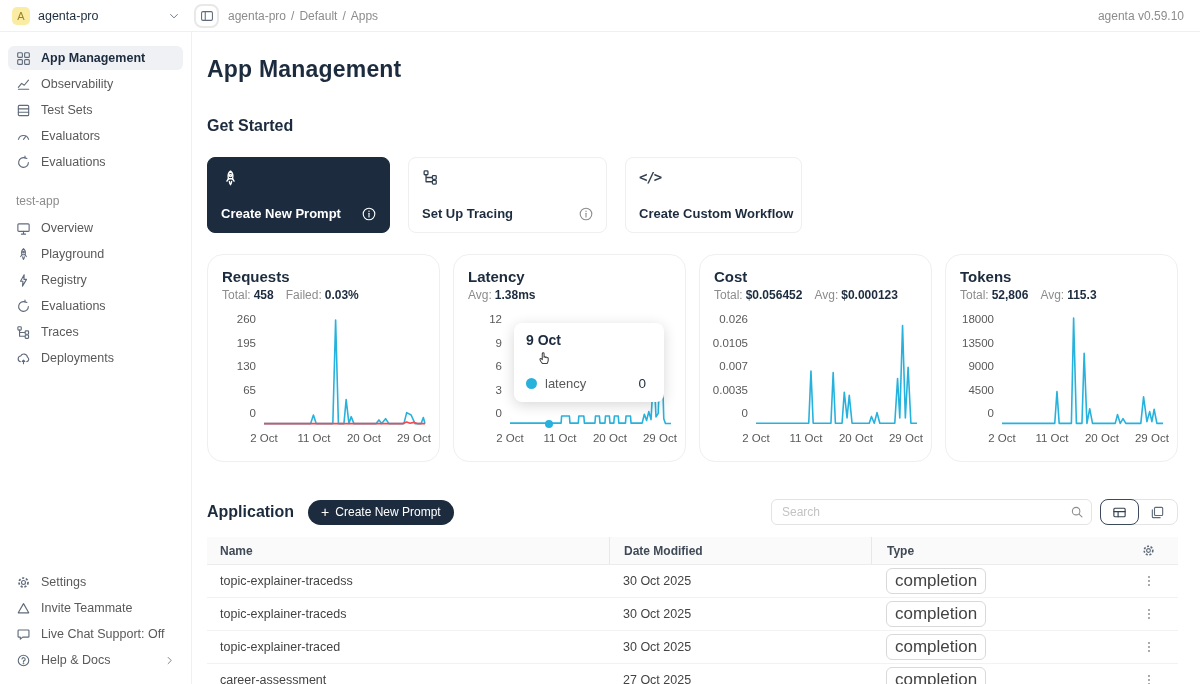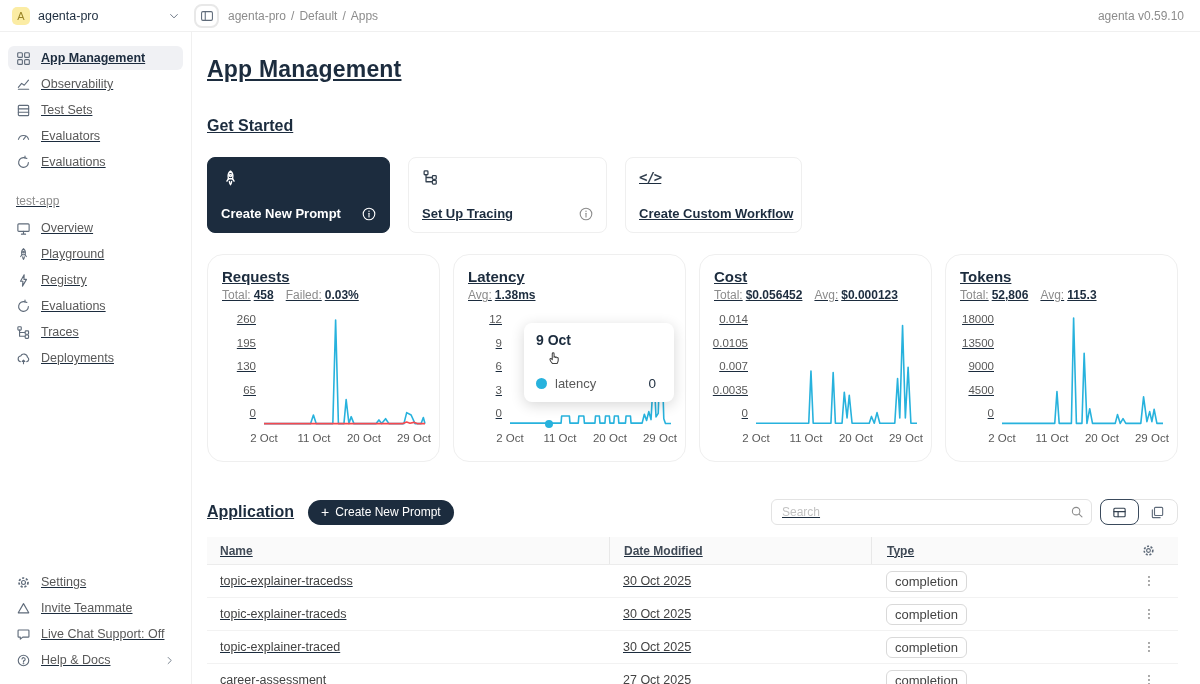--- a/index.html
+++ b/index.html
@@ -13,21 +13,21 @@
   .org-switcher { width:192px; height:100%; display:flex; align-items:center; padding:0 12px; gap:8px; cursor:pointer; }
   .avatar { width:18px; height:18px; border-radius:5px; background:#fbeFA0; background:#fbeca4; color:#9a8426;
     font-size:11px; display:flex; align-items:center; justify-content:center; flex:none; }
   .org-name { font-size:12.5px; color:#1c2c3e; flex:1; }
   .collapse-btn { position:absolute; left:194px; top:4px; width:25px; height:24px; background:#fff;
     border:2px solid #e8e8e8; border-radius:8px; display:flex; align-items:center; justify-content:center; z-index:2; }
   .breadcrumb { margin-left:36px; font-size:12px; color:#8c8c8c; display:flex; gap:5px; }
   .version { margin-left:auto; padding-right:16px; font-size:12px; color:#8c8c8c; }
 
   
-  .shell { display:flex; height:652px;text-decoration:underline; }
+  .shell { display:flex; height:652px; }
   .sidebar { width:192px; flex:none; border-right:1px solid #f0f0f0; padding:14px 8px 10px; display:flex; flex-direction:column; }
   .side-item { display:flex; align-items:center; gap:10px; height:24px; padding:0 8px; margin-bottom:2px;
     border-radius:6px; font-size:12.5px; color:#595959; cursor:pointer; }
   .side-item .lbl { white-space:nowrap; }
   .side-item.selected { background:#f0f1f4; color:#1c2c3e; font-weight:600; }
   .side-section { font-size:12px; color:#8c8c8c; margin:18px 8px 8px; }
   .side-bottom { margin-top:auto; }
   .side-item .chev-r { margin-left:auto; }
 
   
@@ -53,21 +53,21 @@
   .s-value { color:#1c2c3e; font-weight:700; margin-left:3px; }
   .chart-body { display:flex; gap:8px; margin-top:16px; }
   .yaxis { width:34px; height:106px; display:flex; flex-direction:column; justify-content:space-between;
     align-items:flex-end; font-size:11.5px; color:#595959; transform:translateY(-5px); }
   .plot { flex:1; height:106px; position:relative; }
   .chart-svg { position:absolute; inset:0; width:100%; height:100%; overflow:visible; }
   .marker-dot { position:absolute; width:8px; height:8px; border-radius:50%; background:#27b2dd; transform:translate(-50%,50%); }
   .xaxis { position:relative; height:14px; margin:8px 0 0 42px; font-size:11.5px; color:#595959; }
   .xaxis span { position:absolute; transform:translateX(-50%); white-space:nowrap; }
 
-  .tooltip { position:absolute; left:70px; top:68px; width:150px; background:#fff; border-radius:8px;
+  .tooltip { position:absolute; left:60px; top:68px; width:150px; background:#fff; border-radius:8px;
     box-shadow:0 3px 14px rgba(0,0,0,.16); padding:9px 12px 11px; z-index:5; }
   .tt-date { font-size:14px; color:#1c2c3e; font-weight:600; }
   .tt-hand { margin:1px 0 0 10px; }
   .tt-row { display:flex; align-items:center; gap:8px; margin-top:10px; }
   .tt-dot { width:11px; height:11px; border-radius:50%; background:#27b2dd; flex:none; }
   .tt-series { font-size:13px; color:#595959; }
   .tt-value { margin-left:auto; padding-right:6px; font-size:13.5px; color:#1c2c3e; }
 
   
   .app-head { display:flex; align-items:center; margin-top:37px; }
@@ -88,21 +88,21 @@
 
   
   .table { margin-top:12px; }
   .t-head { display:flex; height:28px; align-items:center; background:#fafafa; border-bottom:1px solid #ececec; font-size:12px; font-weight:600; color:#404a56; }
   .t-row { display:flex; height:33px; align-items:center; border-bottom:1px solid #f2f2f2; font-size:12.5px; color:#434343; }
   .c-name { width:402px; padding-left:13px; }
   .c-date { width:262px; padding-left:14px; }
   .c-type { width:218px; padding-left:15px; }
   .c-act  { flex:1; display:flex; justify-content:flex-end; padding-right:22px; }
   .t-head .c-date, .t-head .c-type { border-left:1px solid #e8e8e8; align-self:stretch; display:flex; align-items:center; }
-  .tag { display:inline-block; border:1px solid #d9d9d9; border-radius:6px; padding:2px 8px; font-size:13px; color:#434343; background:#fff; }
+  .tag { display:inline-block; border:1px solid #d9d9d9; border-radius:6px; padding:2px 8px; font-size:17px; color:#434343; background:#fff; }
   .kebab { cursor:pointer; }
 </style>
 </head>
 <body>
 
 <div class="topbar">
   <div class="org-switcher">
     <div class="avatar">
         <span>A</span>
       </div>
@@ -371,21 +371,21 @@
       </div>
 
       <div class="chart-card">
         <div class="chart-title">Cost</div>
         <div class="chart-stats">
           <span class="stat"><span class="s-label">Total:</span><span class="s-value">$0.056452</span></span>
           <span class="stat"><span class="s-label">Avg:</span><span class="s-value">$0.000123</span></span>
         </div>
         <div class="chart-body">
             <div class="yaxis">
-              <div>0.014</div>
+              <div>0.026</div>
               <div>0.0105</div>
               <div>0.007</div>
               <div>0.0035</div>
               <div>0</div>
             </div>
             <div class="plot">
               <svg viewBox="0 0 100 100" preserveAspectRatio="none" class="chart-svg">
                 <polyline points="0.00,99.29 32.76,99.29 34.14,50.00 35.52,99.29 46.55,99.29 47.93,51.43 49.31,99.29 53.45,99.29 54.83,70.00 56.55,94.29 57.93,72.86 59.66,99.29 70.34,99.29 71.72,92.86 73.45,99.29 75.17,89.29 76.90,99.29 86.21,99.29 87.93,57.14 89.31,94.29 91.03,7.14 92.76,94.29 94.48,46.43 96.21,99.29 100.00,99.29" fill="none" stroke="#27b2dd" stroke-width="1.6" stroke-linejoin="round" vector-effect="non-scaling-stroke"></polyline>
               </svg>
             </div>

